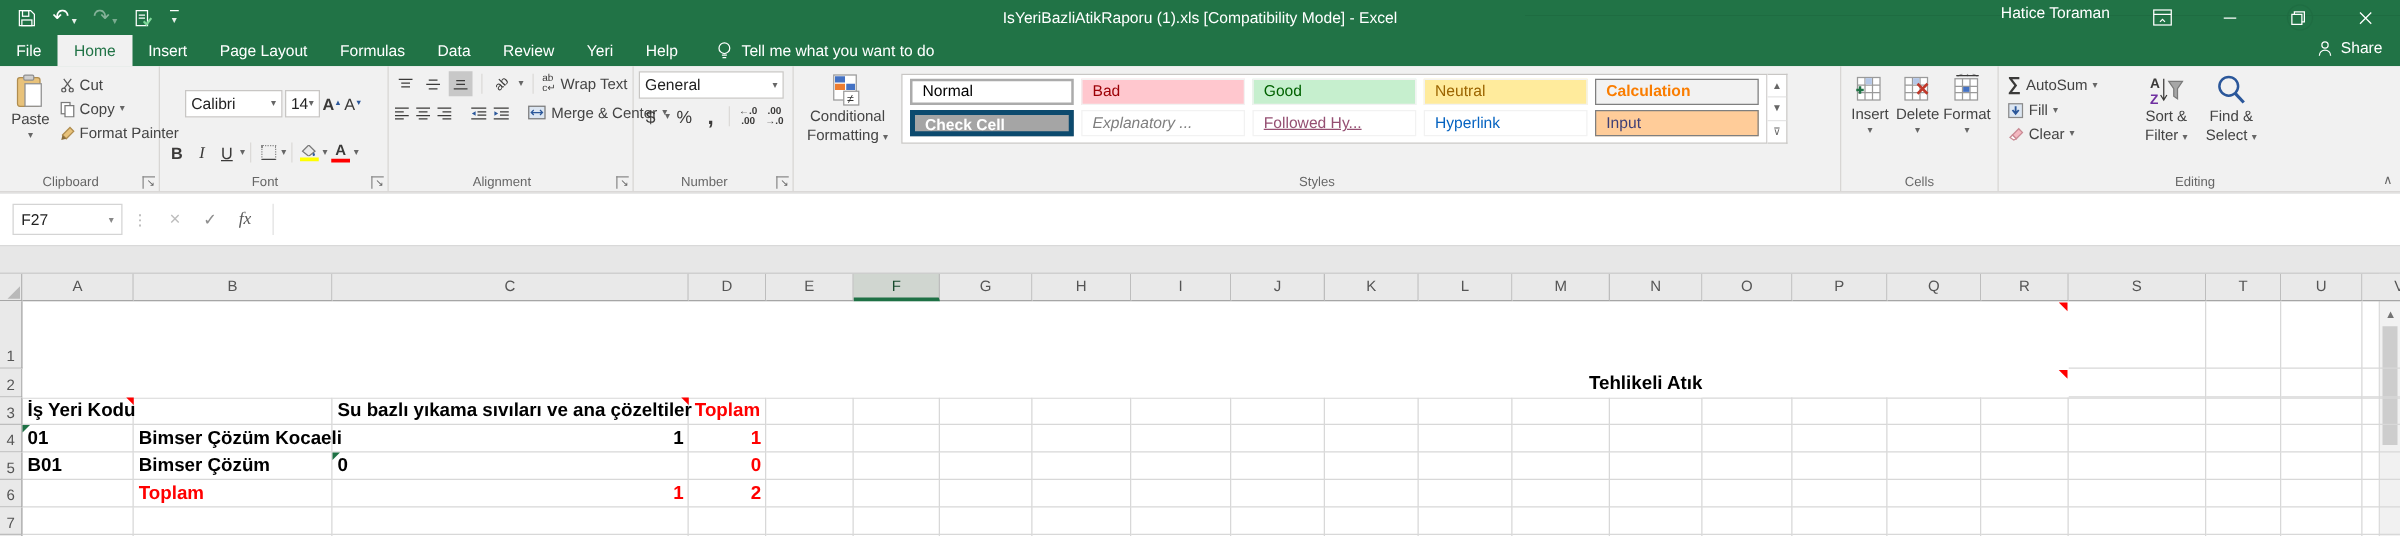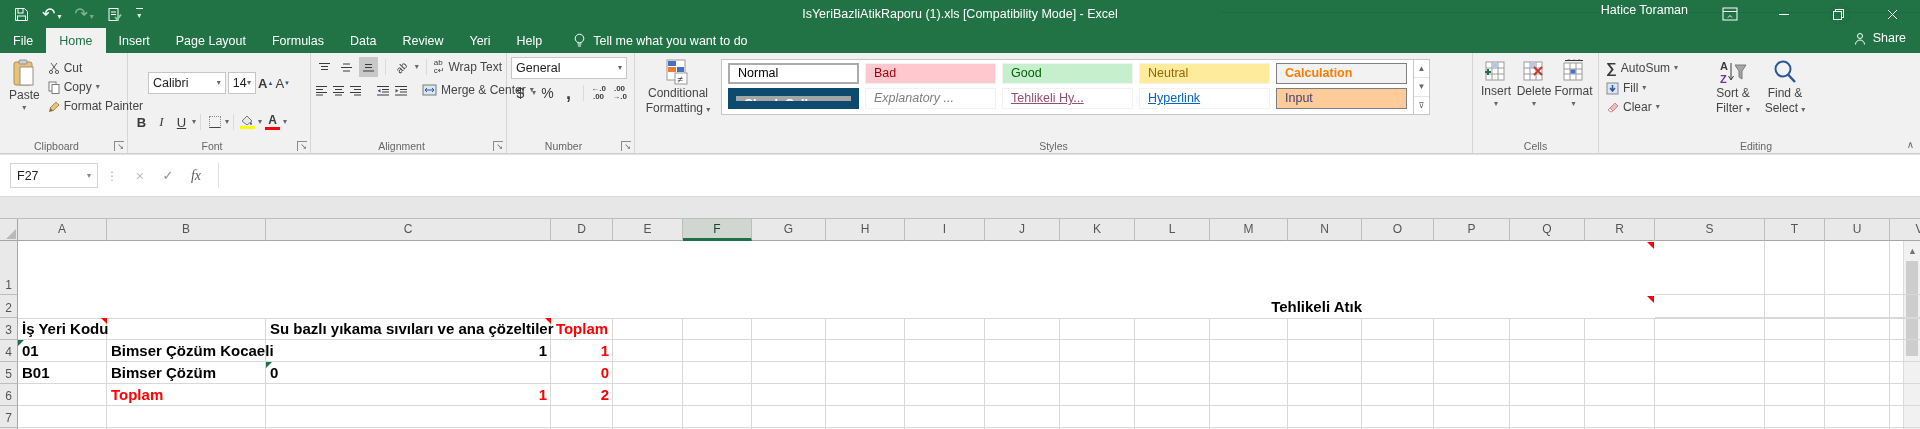--- a/index.html
+++ b/index.html
@@ -45,24 +45,24 @@
   .ubar{display:block;height:3px;width:15px;margin-top:1px}
   .chipgrid{display:grid;grid-template-columns:repeat(5,137px);grid-auto-rows:25px;background:#fff;
     border:1px solid #c8c6c4;padding:2px 3px;margin-left:4px;align-content:center}
   .chip{height:21px;line-height:19px;margin:1px 3px;padding:0 8px;font-size:12.5px;border:1px solid #f2f2f2;
     overflow:hidden;white-space:nowrap;color:#000;background:#fff}
   .chip-normal{border:2px solid #ababab;line-height:17px}
   .chip-bad{background:#FFC7CE;color:#9C0006}
   .chip-good{background:#C6EFCE;color:#006100}
   .chip-neutral{background:#FFEB9C;color:#9C6500}
   .chip-calc{background:#F2F2F2;color:#FA7D00;font-weight:bold;border:1px solid #7F7F7F}
-  .chip-check{background:#A5A5A5;color:#fff;font-weight:bold;border:8px solid #0c4a6e;line-height:17px}
+  .chip-check{background:#A5A5A5;color:#fff;font-weight:bold;border:4px solid #0c4a6e;line-height:17px}
   .chip-expl{color:#7F7F7F;font-style:italic}
   .chip-fhyper{color:#954F72;text-decoration:underline}
-  .chip-hyper{color:#0563C1;text-decoration:underline}
+  .chip-hyper{color:#0563C1;}
   .chip-input{background:#FFCC99;color:#3F3F76;border:1px solid #7F7F7F}
   .galscroll{width:16px;border:1px solid #c8c6c4;border-left:none;background:#fff;display:flex;
     flex-direction:column;font-size:8px;color:#666}
   .galscroll div{flex:1;display:flex;align-items:center;justify-content:center;border-bottom:1px solid #e5e5e5}
   .collapse{position:absolute;right:6px;bottom:3px;font-size:10px;color:#666}
   .dec2{font-size:8px;line-height:8px;color:#3b3a39;text-align:center;font-weight:bold}
   
   .fbar{height:42px;background:#fff;display:flex;align-items:center;padding:8px 0;border-top:1px solid #e1e1e1}
   .namebox{width:88px;height:25px;margin-left:10px;border:1px solid #d4d4d4;background:#fff;display:flex;
     align-items:center;justify-content:space-between;padding:0 6px;font-size:12.5px;color:#222}
@@ -391,21 +391,21 @@
     </div>
     <div style="display:flex;margin-top:3px">
       <div class="chipgrid">
         <div class="chip chip-normal">Normal</div>
         <div class="chip chip-bad">Bad</div>
         <div class="chip chip-good">Good</div>
         <div class="chip chip-neutral">Neutral</div>
         <div class="chip chip-calc">Calculation</div>
         <div class="chip chip-check">Check Cell</div>
         <div class="chip chip-expl">Explanatory ...</div>
-        <div class="chip chip-fhyper">Tehlikeli Hy...</div>
+        <div class="chip chip-fhyper">Followed Hy...</div>
         <div class="chip chip-hyper">Hyperlink</div>
         <div class="chip chip-input">Input</div>
       </div>
       <div class="galscroll" style="height:56px">
         <div>▲</div>
         <div>▼</div>
         <div style="border-bottom:none">⊽</div>
       </div>
     </div>
     <div class="grp-label full">Styles</div>

